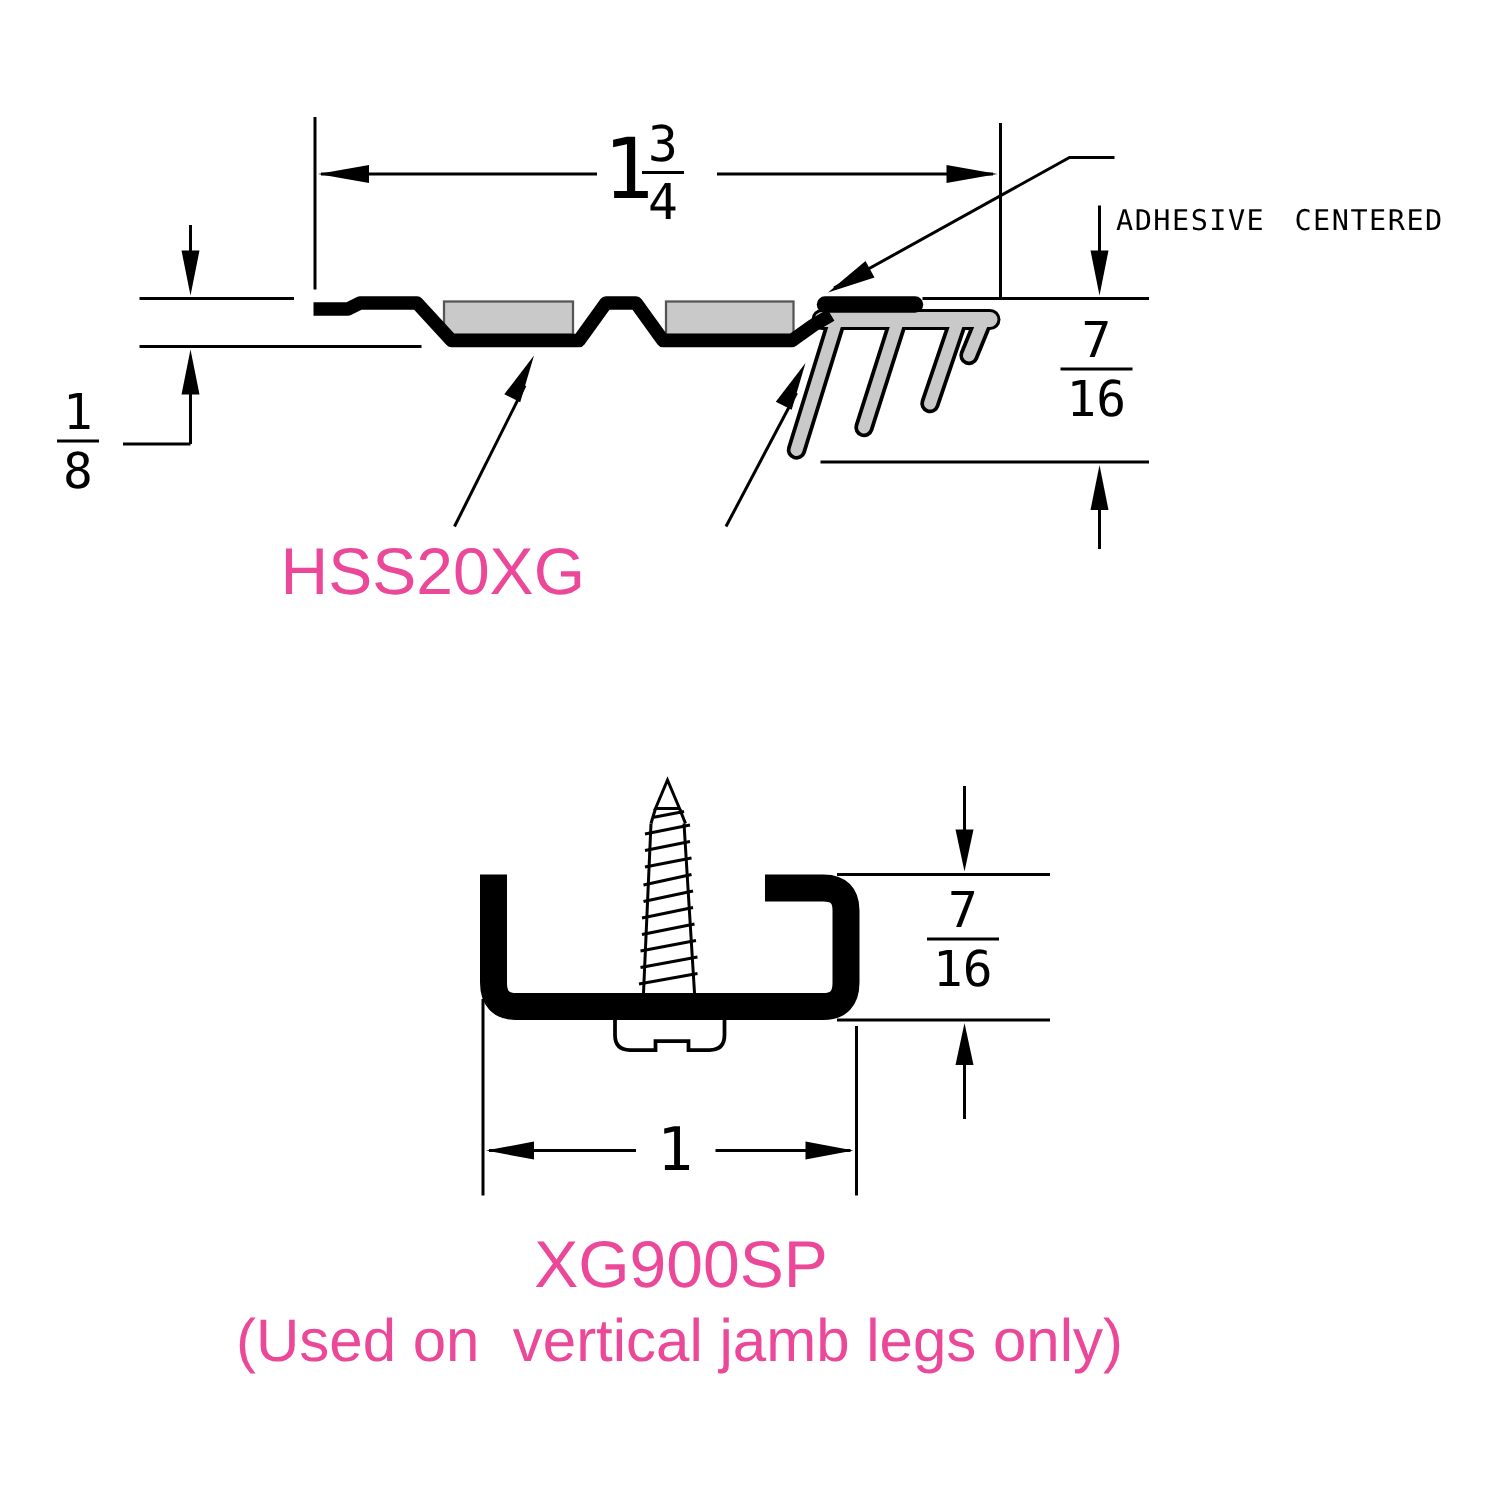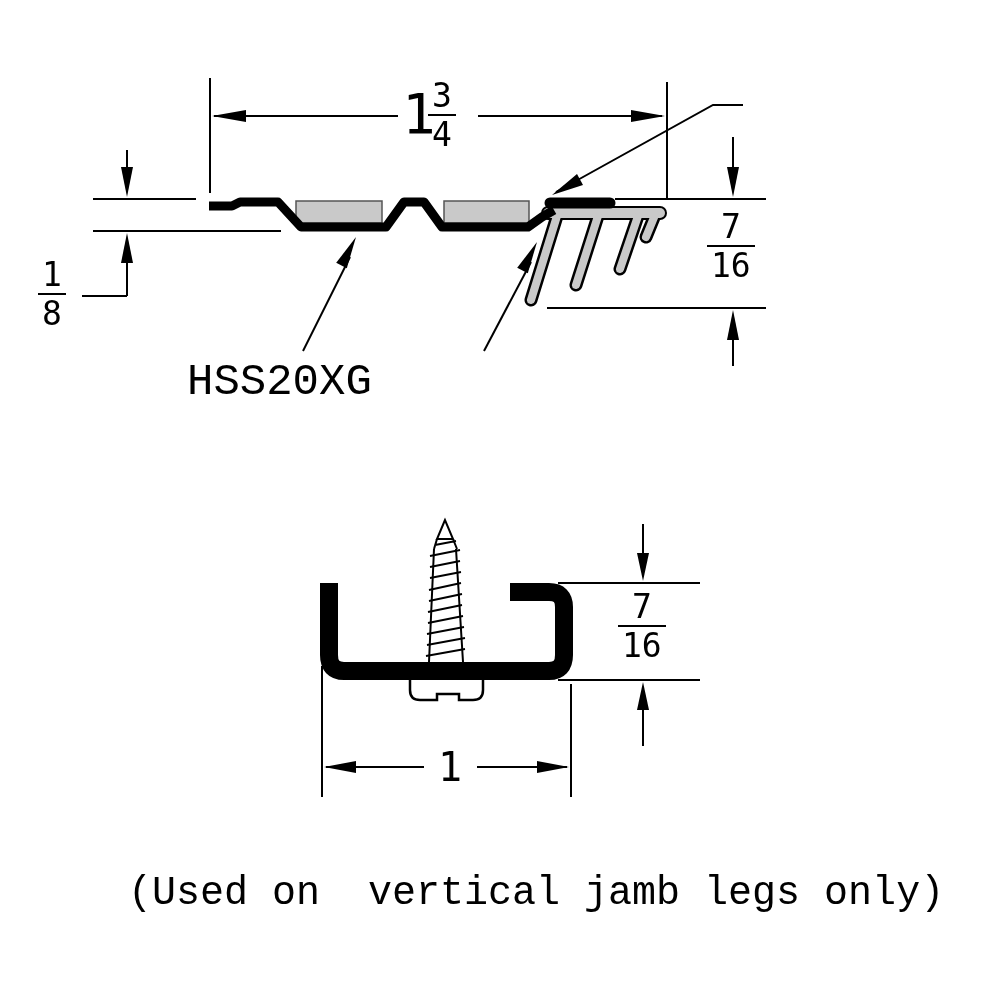--- a/index.html
+++ b/index.html
@@ -7,21 +7,21 @@
     position:relative;
     width:1000px;height:1000px;
     background:#ffffff;
     font-family:"DejaVu Sans Mono", monospace;
     color:#000;
     overflow:hidden;
   }
   #drawing{position:absolute;left:0;top:0;}
   .txt{position:absolute;white-space:pre;}
   .cad{font-family:"DejaVu Sans Mono", monospace;}
-  .lbl{font-family:Liberation Mono, monospace;color:#000000;}
+  .lbl{font-family:Liberation Sans, sans-serif;color:#ec4899;}
   .whole-num{font-size:56px;line-height:56px;}
   .frac{
     position:absolute;display:flex;flex-direction:column;align-items:center;
     font-size:33px;line-height:37px;text-align:center;
   }
   .frac .den{border-top:2.5px solid #000;padding:0 4px;}
   .frac .num{padding:0 2px;}
   .note{
     font-size:19px;line-height:22.5px;letter-spacing:1px;word-spacing:7px;
   }
@@ -126,20 +126,21 @@
     <path d="M510,592 L549,592 Q564,592 564,607 L564,655 Q564,671 549,671 L344,671 Q329,671 329,655 L329,583" stroke="#000" stroke-width="18" fill="none" stroke-linejoin="round" stroke-linecap="butt"></path>
   </svg>
 
   <div class="txt cad whole-num" style="left:402px;top:86px;">1</div>
   <div class="frac cad" style="left:428px;top:77px;">
     <span class="num">3</span>
     <span class="den">4</span>
   </div>
 
   <div class="txt cad note" style="left:744px;top:91px;">
+    <div>ADHESIVE CENTERED</div>
   </div>
 
   <div class="frac cad" style="left:707px;top:208px;">
     <span class="num">7</span>
     <span class="den">16</span>
   </div>
 
   <div class="frac cad" style="left:38px;top:256px;">
     <span class="num">1</span>
     <span class="den">8</span>
@@ -147,15 +148,16 @@
 
   <div class="txt lbl big-label" style="left:187px;top:359px;">HSS20XG</div>
 
   <div class="frac cad" style="left:618px;top:588px;">
     <span class="num">7</span>
     <span class="den">16</span>
   </div>
 
   <div class="txt cad" style="left:438px;top:746px;font-size:40px;line-height:42px;">1</div>
 
+  <div class="txt lbl big-label center" style="left:304px;top:821px;width:300px;">XG900SP</div>
   <div class="txt lbl caption center" style="left:128px;top:871px;width:650px;">(Used on  vertical jamb legs only)</div>
 
 </div>
 
 </body></html>

